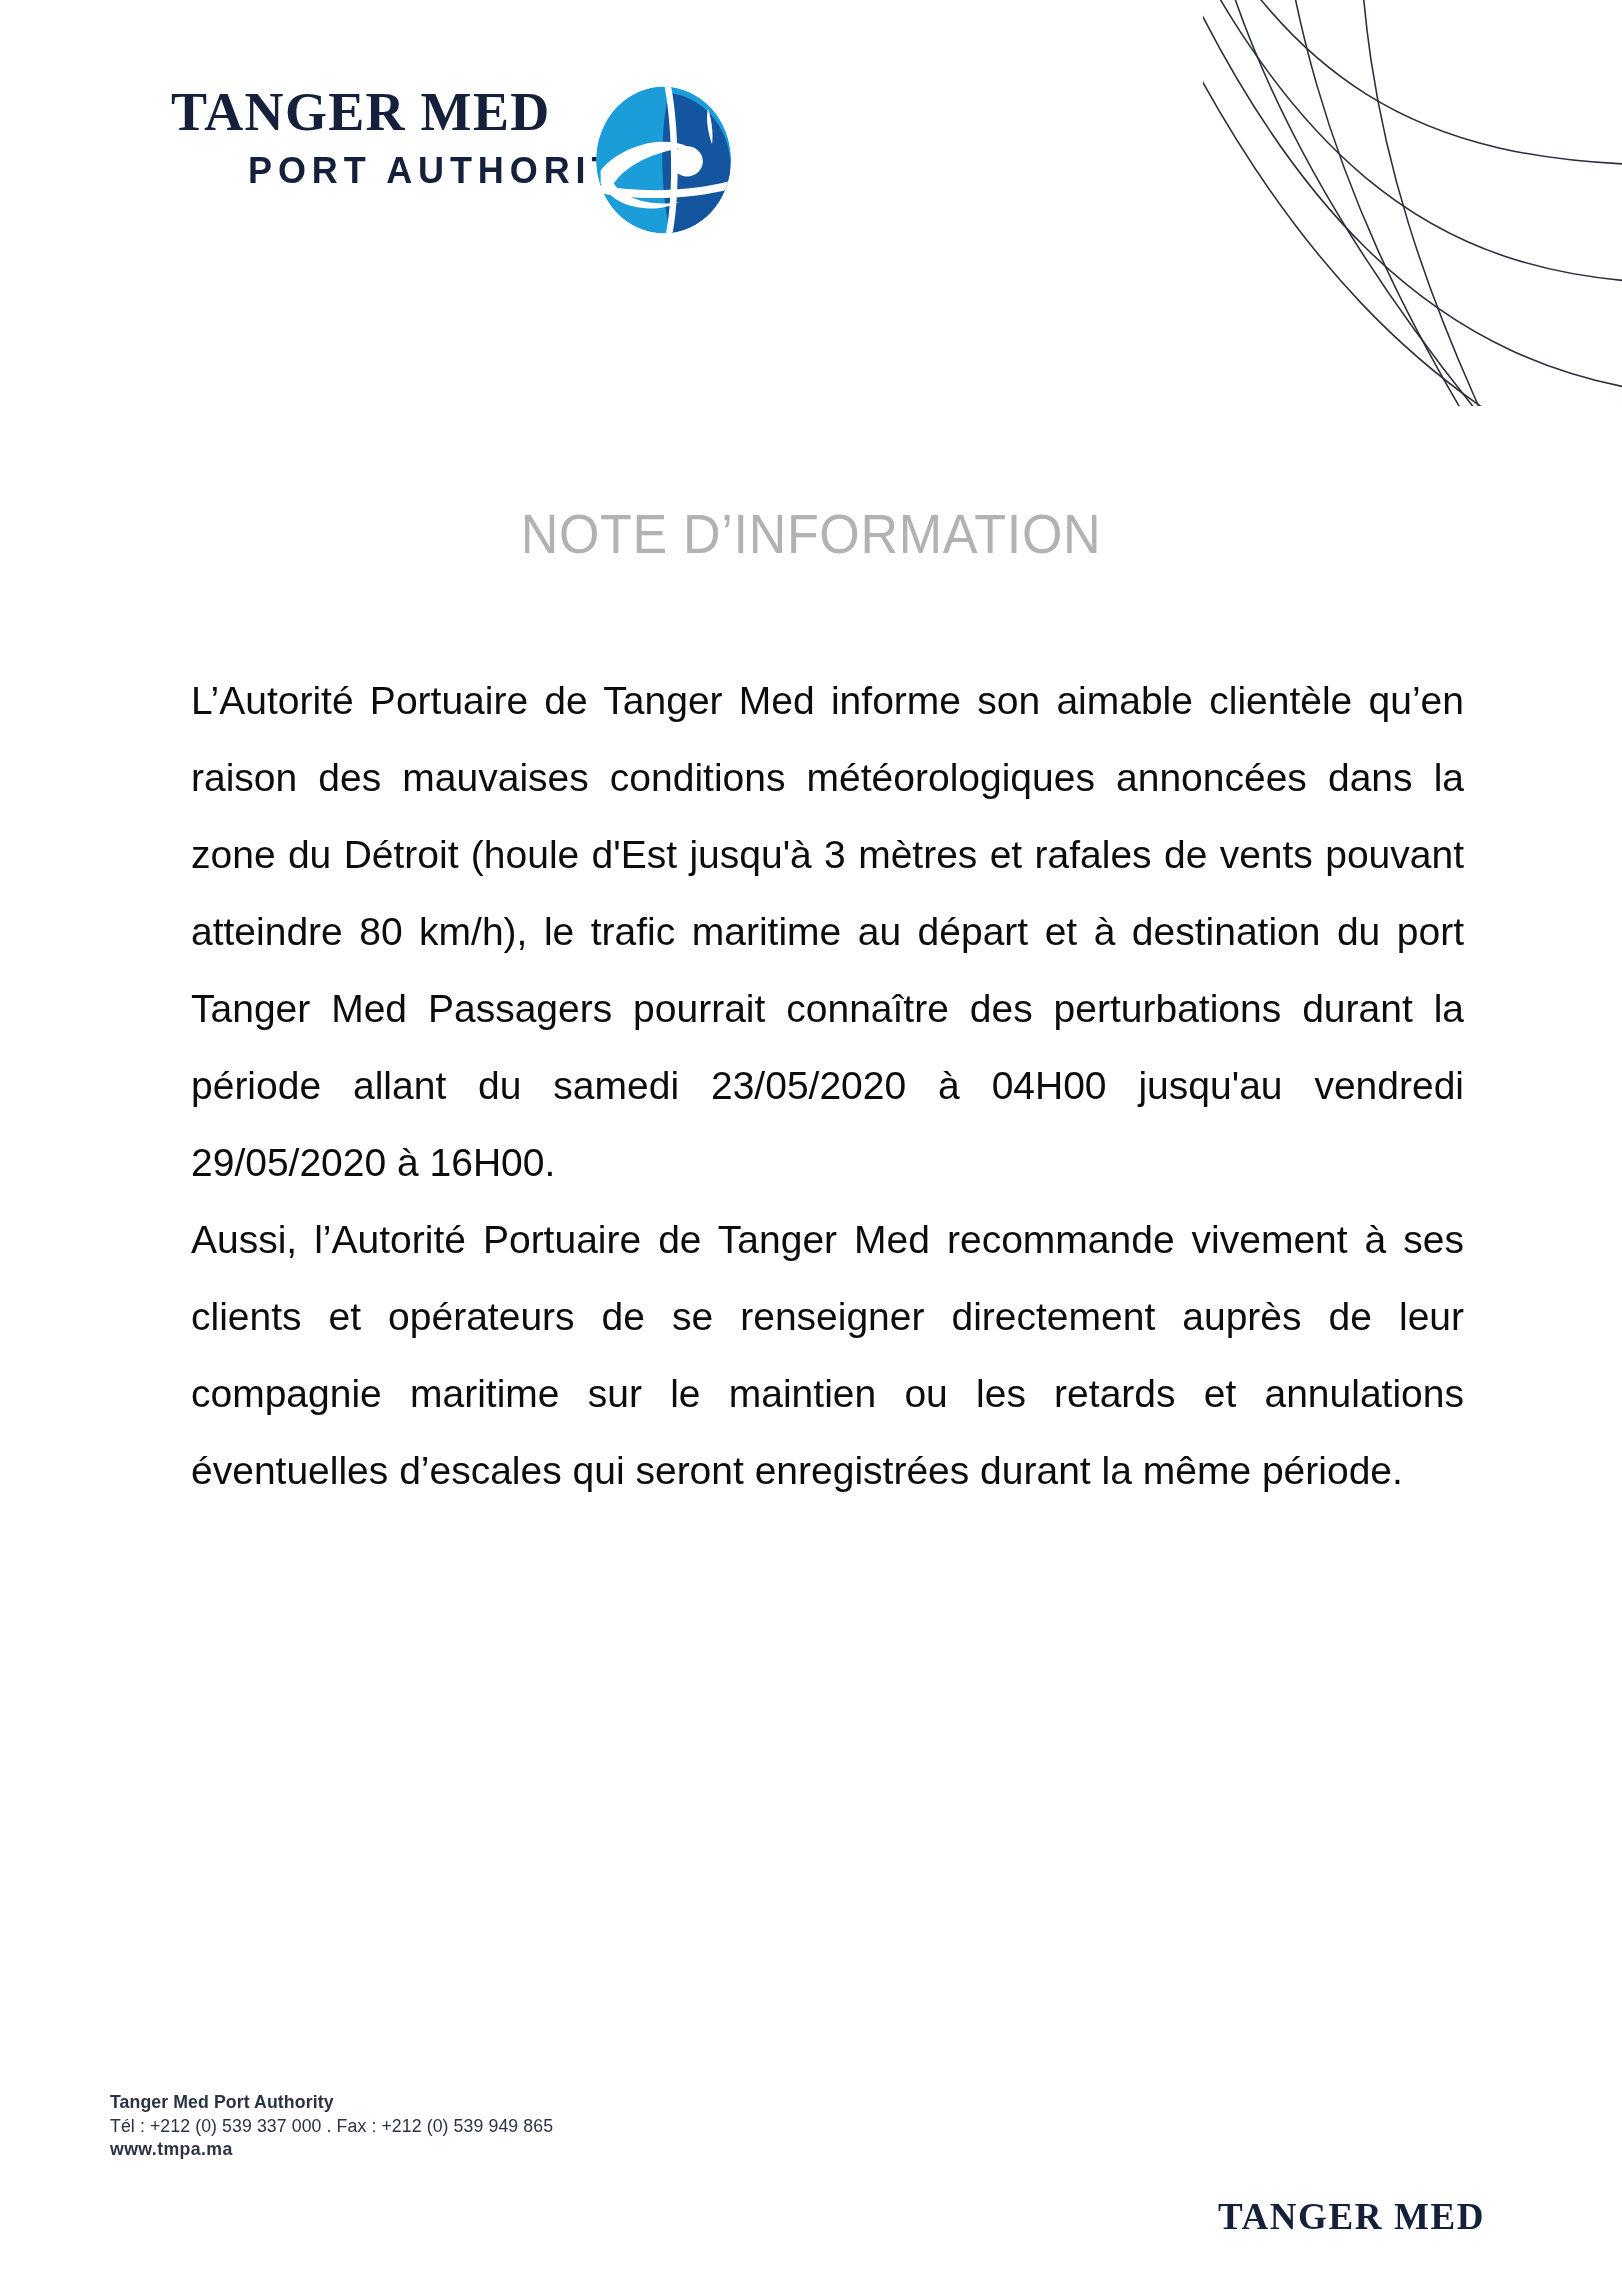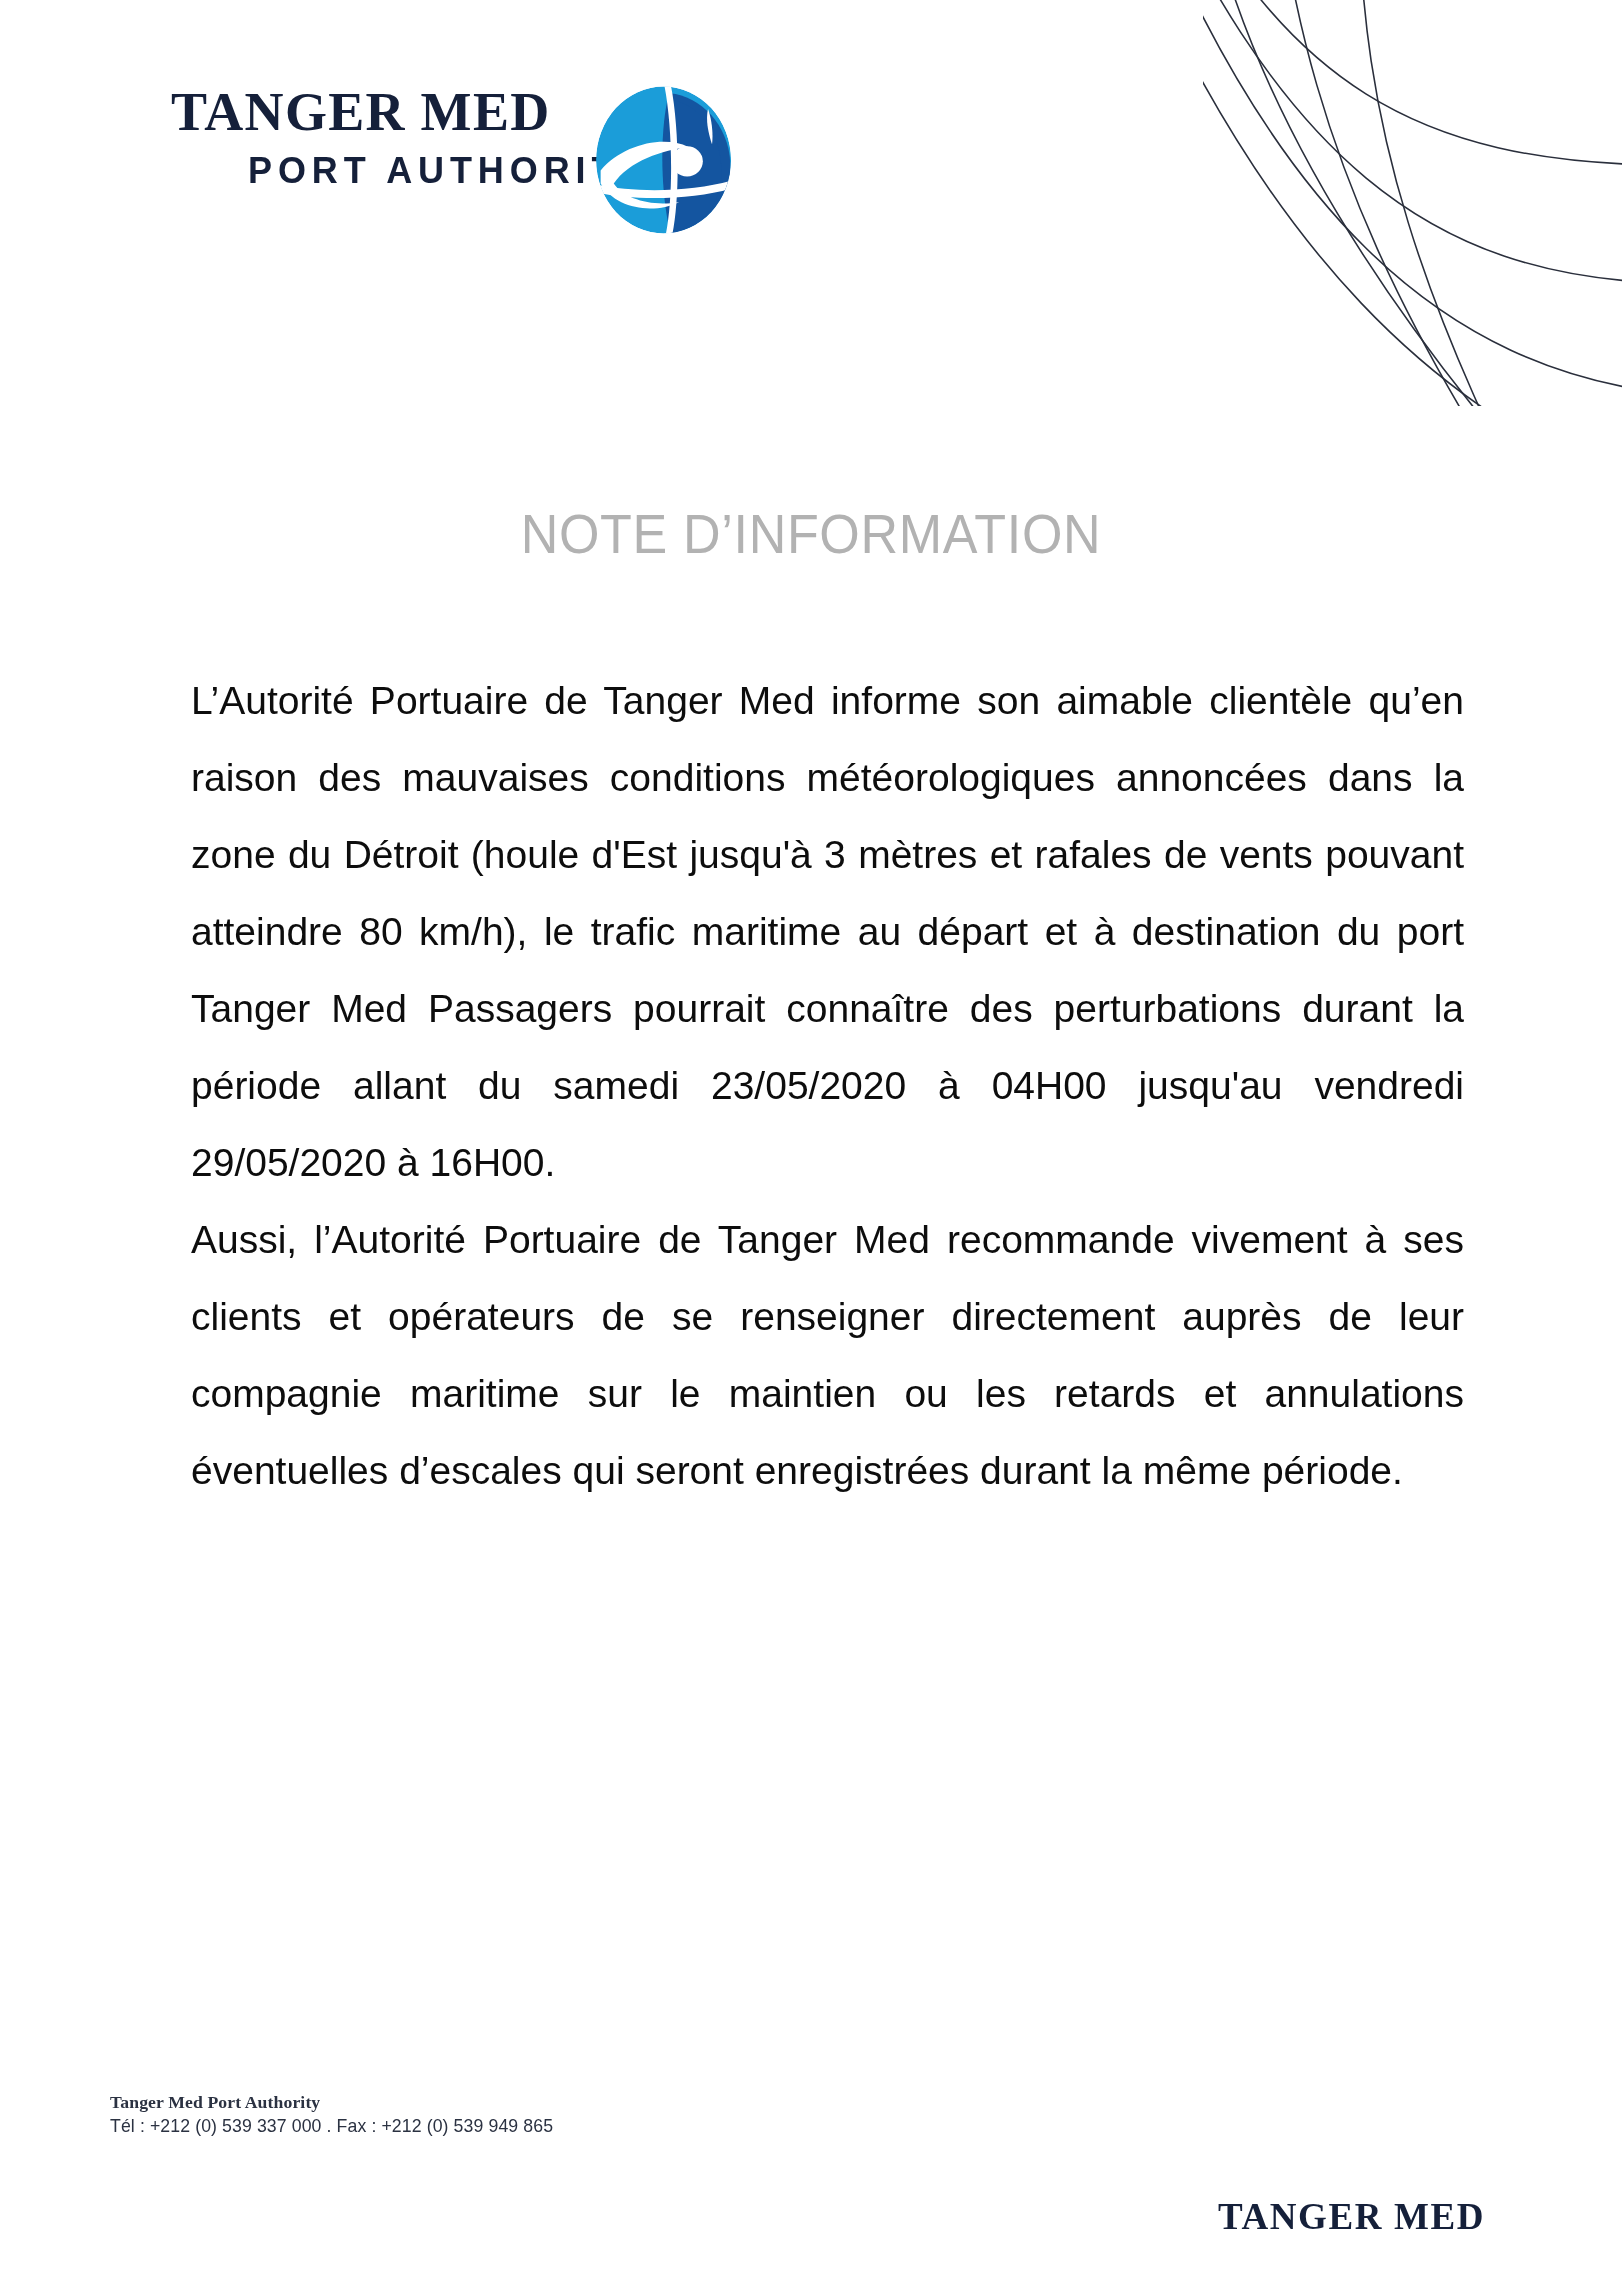--- a/index.html
+++ b/index.html
@@ -109,21 +109,20 @@
   .footer-line {
     font-family: "Liberation Sans", sans-serif;
     font-size: 17.7px;
     line-height: 23.6px;
     color: #2b3242;
     letter-spacing: 0.1px;
     white-space: nowrap;
   }
   .footer-line.strong {
     font-weight: bold;
-    font-family: Liberation Serif, serif;
   }
   .footer-line.url {
     font-weight: bold;
     letter-spacing: 0.4px;
   }
 
   .footer-mark {
     position: absolute;
     right: 137px;
     top: 2195px;
@@ -190,16 +189,17 @@
 <h1 class="doc-title">NOTE D’INFORMATION</h1>
 
 <div class="body-copy">
   <p class="body-para">L’Autorité Portuaire de Tanger Med informe son aimable clientèle qu’en raison des mauvaises conditions météorologiques annoncées dans la zone du Détroit (houle d'Est jusqu'à 3 mètres et rafales de vents pouvant atteindre 80 km/h), le trafic maritime au départ et à destination du port Tanger Med Passagers pourrait connaître des perturbations durant la période allant du samedi 23/05/2020 à 04H00 jusqu'au vendredi 29/05/2020 à 16H00.</p>
   <p class="body-para">Aussi, l’Autorité Portuaire de Tanger Med recommande vivement à ses clients et opérateurs de se renseigner directement auprès de leur compagnie maritime sur le maintien ou les retards et annulations éventuelles d’escales qui seront enregistrées durant la même période.</p>
 </div>
 
 <div class="footer-block">
   <div class="footer-line strong">Tanger Med Port Authority</div>
   <div class="footer-line">Tél : +212 (0) 539 337 000 . Fax : +212 (0) 539 949 865</div>
+  <div class="footer-line url">www.tmpa.ma</div>
 </div>
 
 <div class="footer-mark">TANGER MED</div>
 
 
 </body></html>

